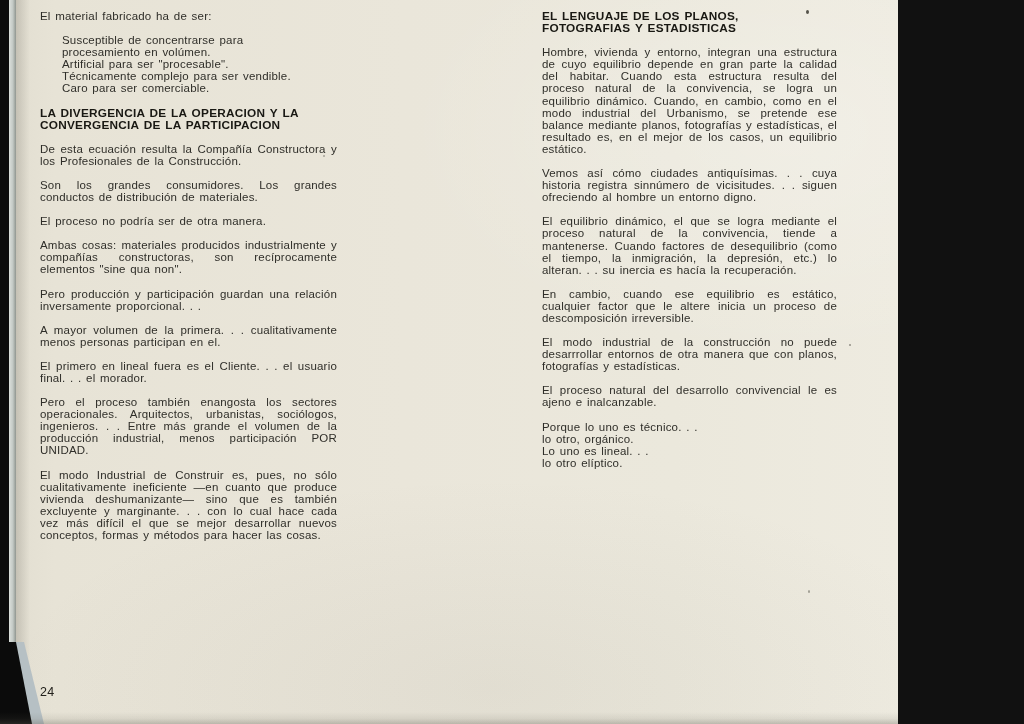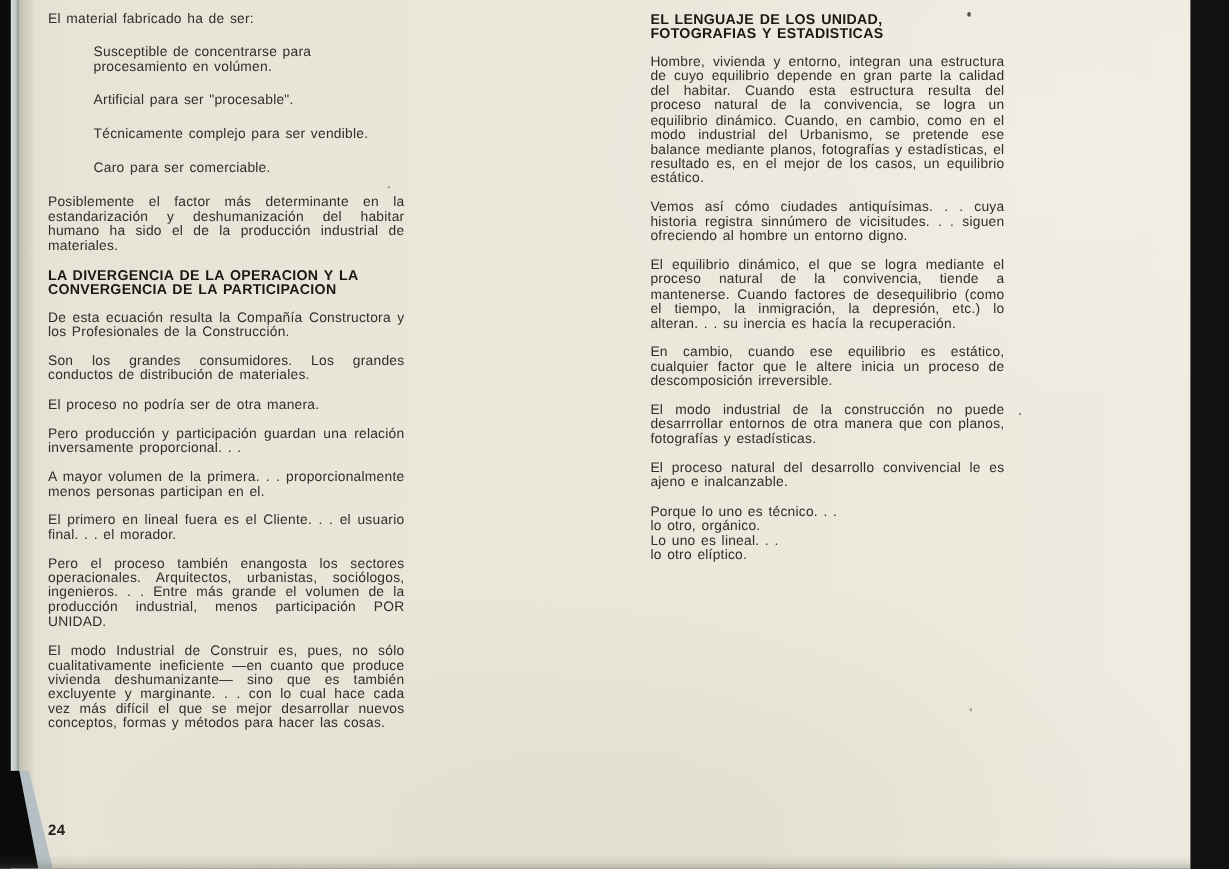--- a/index.html
+++ b/index.html
@@ -7,21 +7,21 @@
     padding: 0;
     width: 1024px;
     height: 724px;
     overflow: hidden;
     background: #111;
     font-family: "Liberation Sans", "DejaVu Sans", sans-serif;
   }
   .scan {
     position: absolute;
     inset: 0;
-    width: 992px;
+    width: 898px;
     height: 724px;
     background: linear-gradient(90deg, #e1ddd0 0%, #e7e3d6 6%, #eae6da 45%, #ebe8dc 75%, #eeebe0 100%);
     overflow: hidden;
   }
   .paper-sheen {
     position: absolute;
     inset: 0;
     background:
       radial-gradient(ellipse 600px 350px at 88% 18%, rgba(255,255,255,0.22), rgba(255,255,255,0) 65%),
       radial-gradient(ellipse 700px 300px at 55% 95%, rgba(120,115,100,0.08), rgba(120,115,100,0) 70%);
@@ -76,33 +76,33 @@
     white-space: pre-line;
     margin: 0 0 12px 0;
     font-size: 11.8px;
     letter-spacing: 0.25px;
   }
   .indent-list {
     margin: 0 0 12px 0;
     padding-left: 22px;
   }
   .indent-list p {
-    margin: 16px;
+    margin: 0;
     text-align: left;
     max-width: 248px;
   }
   .verse {
     white-space: pre-line;
     text-align: center;
   }
   .page-number {
     position: absolute;
     left: 40px;
     top: 685px;
-    font-weight: bold;
+    font-weight: normal;
     font-size: 12.5px;
     color: #22211c;
     letter-spacing: 0.3px;
   }
   .speck { position: absolute; background: #55534a; border-radius: 50%; }
   .speck.s1 { left: 806px; top: 10px;  width: 3px; height: 4px; }
   .speck.s2 { left: 849px; top: 344px; width: 2px; height: 2px; opacity: .6; }
   .speck.s3 { left: 323px; top: 155px; width: 2px; height: 2px; opacity: .45; }
   .speck.s4 { left: 808px; top: 590px; width: 2px; height: 3px; opacity: .5; }
 </style>
@@ -115,37 +115,37 @@
   <div class="col col-left">
     <p>El material fabricado ha de ser:</p>
 
     <div class="indent-list">
       <p>Susceptible de concentrarse para procesamiento en volúmen.</p>
       <p>Artificial para ser "procesable".</p>
       <p>Técnicamente complejo para ser vendible.</p>
       <p>Caro para ser comerciable.</p>
     </div>
 
-    <p>Posiblemente el factor más determinante en la estandarización y deshumanización del habitar humano ha sido el de la producción industrial de materiales.</p>
 
     <h2 class="heading">LA DIVERGENCIA DE LA OPERACION Y LA
 CONVERGENCIA DE LA PARTICIPACION</h2>
 
     <p>De esta ecuación resulta la Compañía Constructora y los Profesionales de la Construcción.</p>
     <p>Son los grandes consumidores. Los grandes conductos de distribución de materiales.</p>
     <p>El proceso no podría ser de otra manera.</p>
+    <p>Ambas cosas: materiales producidos industrialmente y compañías constructoras, son recíprocamente elementos "sine qua non".</p>
     <p>Pero producción y participación guardan una relación inversamente proporcional. . .</p>
-    <p>A mayor volumen de la primera. . . proporcionalmente menos personas participan en el.</p>
+    <p>A mayor volumen de la primera. . . cualitativamente menos personas participan en el.</p>
     <p>El primero en lineal fuera es el Cliente. . . el usuario final. . . el morador.</p>
     <p>Pero el proceso también enangosta los sectores operacionales. Arquitectos, urbanistas, sociólogos, ingenieros. . . Entre más grande el volumen de la producción industrial, menos participación POR UNIDAD.</p>
     <p>El modo Industrial de Construir es, pues, no sólo cualitativamente ineficiente —en cuanto que produce vivienda deshumanizante— sino que es también excluyente y marginante. . . con lo cual hace cada vez más difícil el que se mejor desarrollar nuevos conceptos, formas y métodos para hacer las cosas.</p>
   </div>
 
   <div class="col col-right">
-    <h2 class="heading">EL LENGUAJE DE LOS UNIDAD,
+    <h2 class="heading">EL LENGUAJE DE LOS PLANOS,
 FOTOGRAFIAS Y ESTADISTICAS</h2>
 
     <p>Hombre, vivienda y entorno, integran una estructura de cuyo equilibrio depende en gran parte la calidad del habitar. Cuando esta estructura resulta del proceso natural de la convivencia, se logra un equilibrio dinámico. Cuando, en cambio, como en el modo industrial del Urbanismo, se pretende ese balance mediante planos, fotografías y estadísticas, el resultado es, en el mejor de los casos, un equilibrio estático.</p>
     <p>Vemos así cómo ciudades antiquísimas. . . cuya historia registra sinnúmero de vicisitudes. . . siguen ofreciendo al hombre un entorno digno.</p>
     <p>El equilibrio dinámico, el que se logra mediante el proceso natural de la convivencia, tiende a mantenerse. Cuando factores de desequilibrio (como el tiempo, la inmigración, la depresión, etc.) lo alteran. . . su inercia es hacía la recuperación.</p>
     <p>En cambio, cuando ese equilibrio es estático, cualquier factor que le altere inicia un proceso de descomposición irreversible.</p>
     <p>El modo industrial de la construcción no puede desarrrollar entornos de otra manera que con planos, fotografías y estadísticas.</p>
     <p>El proceso natural del desarrollo convivencial le es ajeno e inalcanzable.</p>
     <p class="verse">Porque lo uno es técnico. . .
 lo otro, orgánico.

